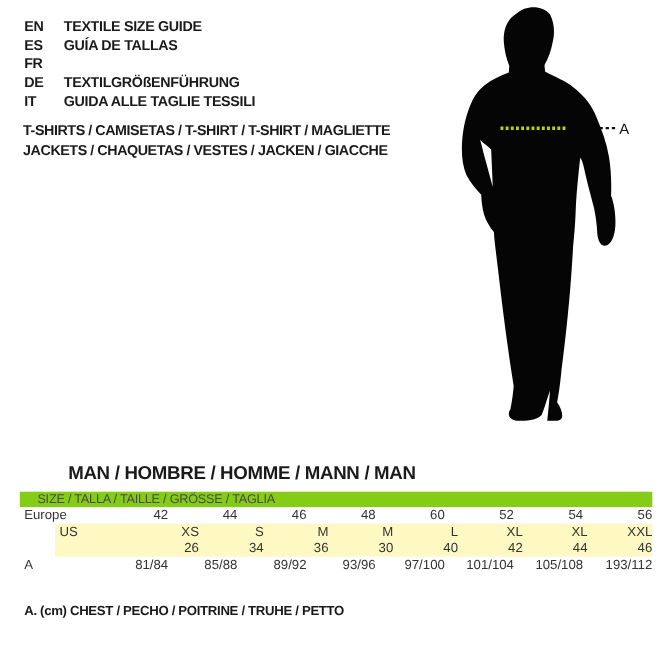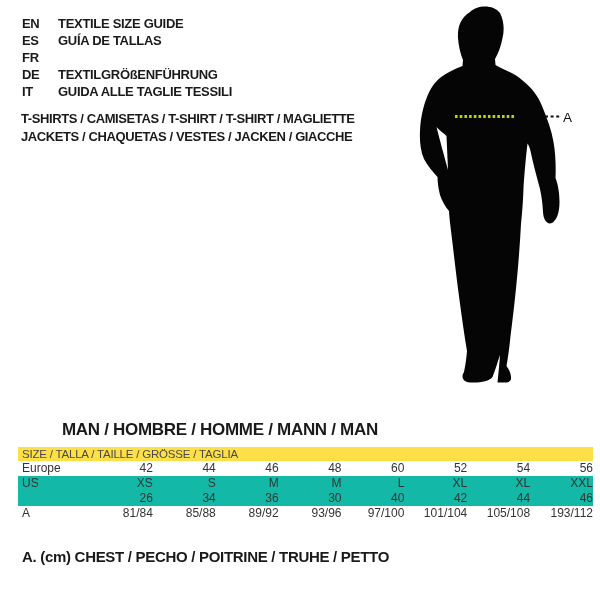--- a/index.html
+++ b/index.html
@@ -15,28 +15,28 @@
   
   .product-block{position:absolute;left:21px;top:110px;}
   .product-line{height:17.5px;line-height:17.5px;font-size:13px;font-weight:700;letter-spacing:-0.4px;white-space:nowrap;}
   
   .figure-wrap{position:absolute;left:400px;top:0;width:200px;height:400px;}
   .figure-wrap svg{display:block;width:200px;height:400px;}
   
   .section-heading{position:absolute;left:22px;top:420px;font-size:17px;font-weight:700;letter-spacing:-0.3px;margin-left:40px;}
   
   .size-table{position:absolute;left:18px;top:447px;width:575px;font-size:12px;color:#333;}
-  .size-thead{height:14px;line-height:14px;background:#fde047;color:#4a4a4a;
-    padding-left:4px;font-size:11.5px;letter-spacing:-0.2px;}
+  .size-thead{height:14px;line-height:14px;background:#84cc16;color:#4a4a4a;
+    padding-left:16px;font-size:11.5px;letter-spacing:-0.2px;}
   .size-trow{display:flex;height:15px;line-height:17.3px;align-items:center;}
-  .size-trow.shaded{background:#14b8a6;}
+  .size-trow.shaded{background:#fef9c3;margin-left:32px;}
   .row-label{width:68px;flex:0 0 68px;padding-left:4px;}
   .size-cell{flex:1;text-align:right;}
   
-  .footnote{position:absolute;left:22px;top:548px;font-size:15px;font-weight:700;letter-spacing:-0.3px;}
+  .footnote{position:absolute;left:22px;top:548px;font-size:12px;font-weight:700;letter-spacing:-0.3px;}
 </style>
 </head>
 <body>
 
 <div id="canvas">
 
   <div class="lang-block">
     <div class="lang-row">
       <span class="lang-code">EN</span>
       <span class="lang-label">TEXTILE SIZE GUIDE</span>

